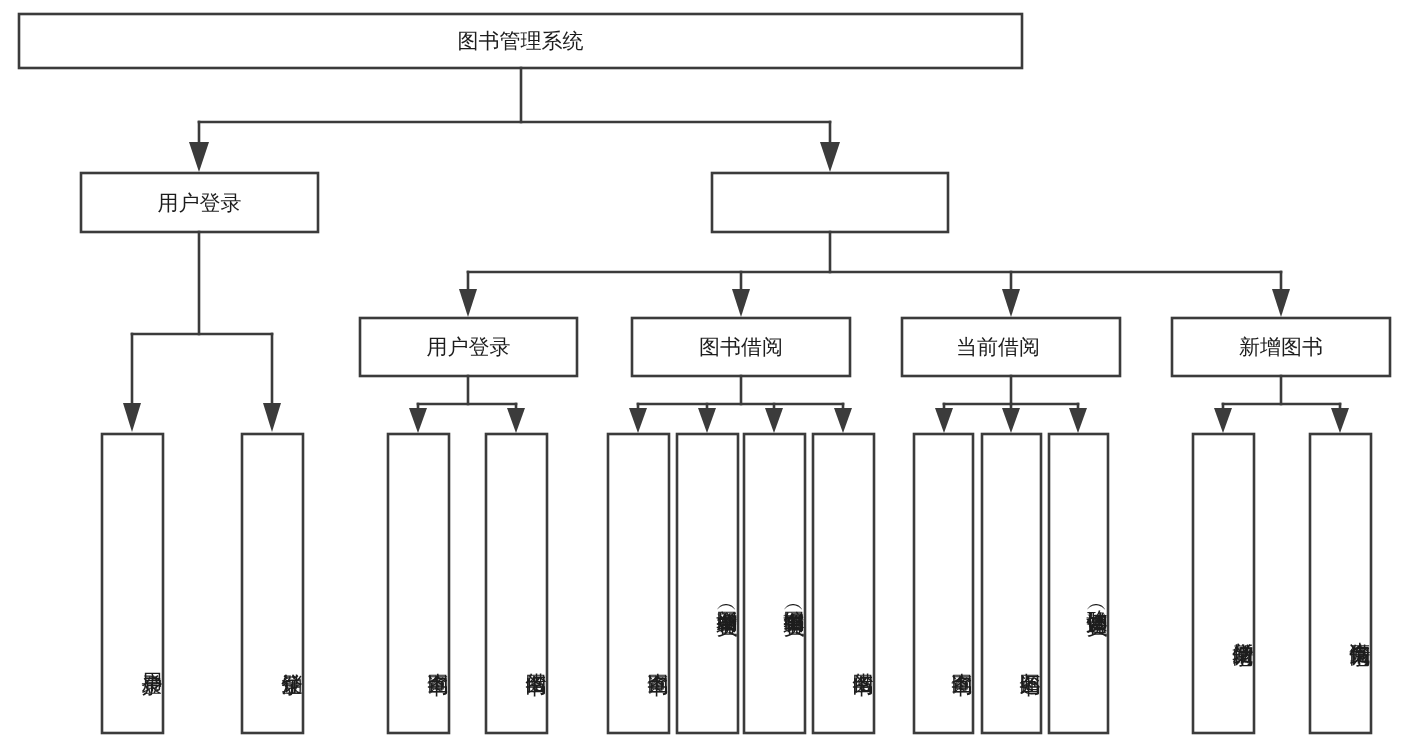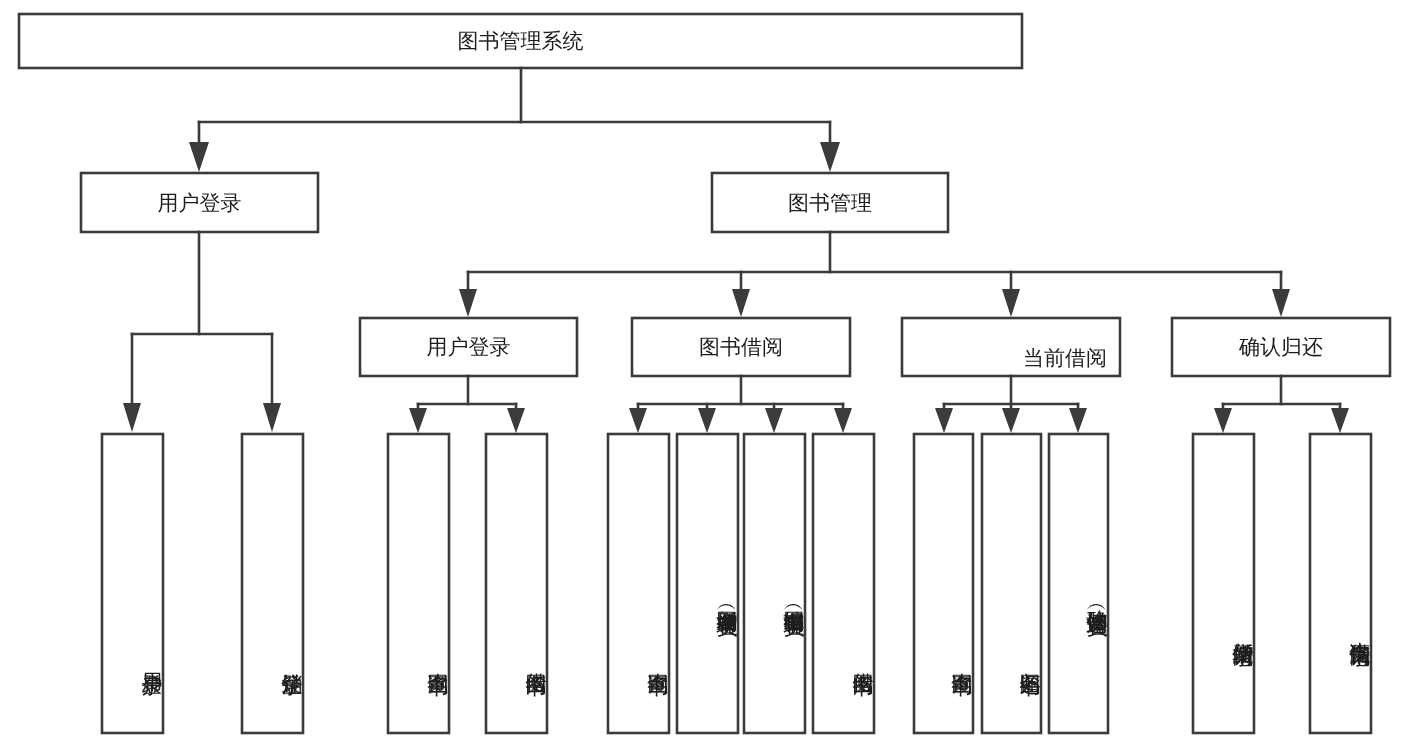--- a/index.html
+++ b/index.html
@@ -171,29 +171,28 @@
 
     <rect class="node-box" x="1193" y="434" width="61" height="299"></rect>
     <rect class="node-box" x="1310" y="434" width="61" height="299"></rect>
 
   </svg>
 
   <div class="label-h-abs" style="left:19px; top:14px; width:1003px; height:54px;">图书管理系统</div>
 
   <div class="label-h-abs" style="left:81px; top:173px; width:237px; height:59px;">用户登录</div>
 
-  <div class="label-h-abs" style="left:712px; top:173px; width:236px; height:59px;">图书管理</div>
 
   <div class="label-h-abs" style="left:360px; top:318px; width:217px; height:58px;">用户登录</div>
 
   <div class="label-h-abs" style="left:632px; top:318px; width:218px; height:58px;">图书借阅</div>
 
-  <div class="label-h-abs" style="left:956px; top:318px; width:218px; height:58px;margin-top:11px;">当前借阅</div>
-
-  <div class="label-h-abs" style="left:1172px; top:318px; width:218px; height:58px;">确认归还</div>
+  <div class="label-h-abs" style="left:889px; top:318px; width:218px; height:58px;">当前借阅</div>
+
+  <div class="label-h-abs" style="left:1172px; top:318px; width:218px; height:58px;">新增图书</div>
 
   <div class="label-v" style="left:102px; top:434px; width:61px; height:299px; padding-top:74px;">用户登录</div>
 
   <div class="label-v" style="left:242px; top:434px; width:61px; height:299px; padding-top:74px;">注销登录</div>
 
   <div class="label-v" style="left:388px; top:434px; width:61px; height:299px; padding-top:74px;">查询图书</div>
 
   <div class="label-v" style="left:486px; top:434px; width:61px; height:299px; padding-top:74px;">借阅图书</div>
 
   <div class="label-v" style="left:608px; top:434px; width:61px; height:299px; padding-top:74px;">查询图书</div>

